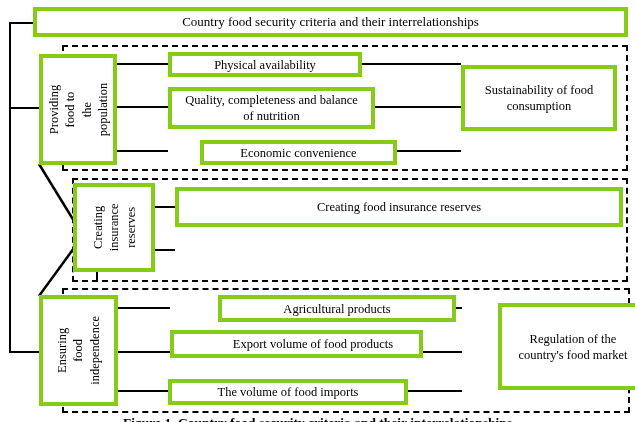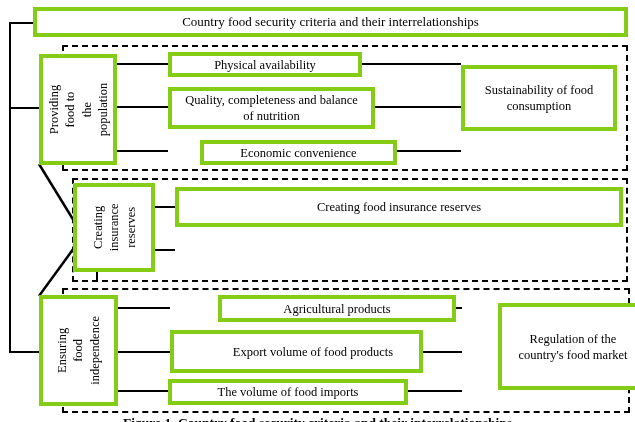--- a/index.html
+++ b/index.html
@@ -103,21 +103,21 @@
   <div class="line" style="left:116px; top:307px; width:54px; height:2px;"></div>
   <div class="line" style="left:116px; top:351px; width:54px; height:2px;"></div>
   <div class="line" style="left:116px; top:390px; width:52px; height:2px;"></div>
   <div class="line" style="left:408px; top:307px; width:54px; height:2px;"></div>
   <div class="line" style="left:423px; top:351px; width:39px; height:2px;"></div>
   <div class="line" style="left:408px; top:390px; width:54px; height:2px;"></div>
 
   <div class="box" style="left:170px; top:295px; width:238px; height:27px;margin-left:48px;">
     <span>Agricultural products</span>
   </div>
-  <div class="box" style="left:170px; top:330px; width:253px; height:43px;padding-left:37px;">
+  <div class="box" style="left:170px; top:330px; width:253px; height:28px;padding-left:37px;">
     <span>Export volume of food products</span>
   </div>
   <div class="box" style="left:168px; top:379px; width:240px; height:26px;text-align:right;">
     <span>The volume of food imports</span>
   </div>
   <div class="box" style="left:462px; top:303px; width:150px; height:87px;margin-left:36px;">
     <span>Regulation of the
 country's food market</span>
   </div>
 

